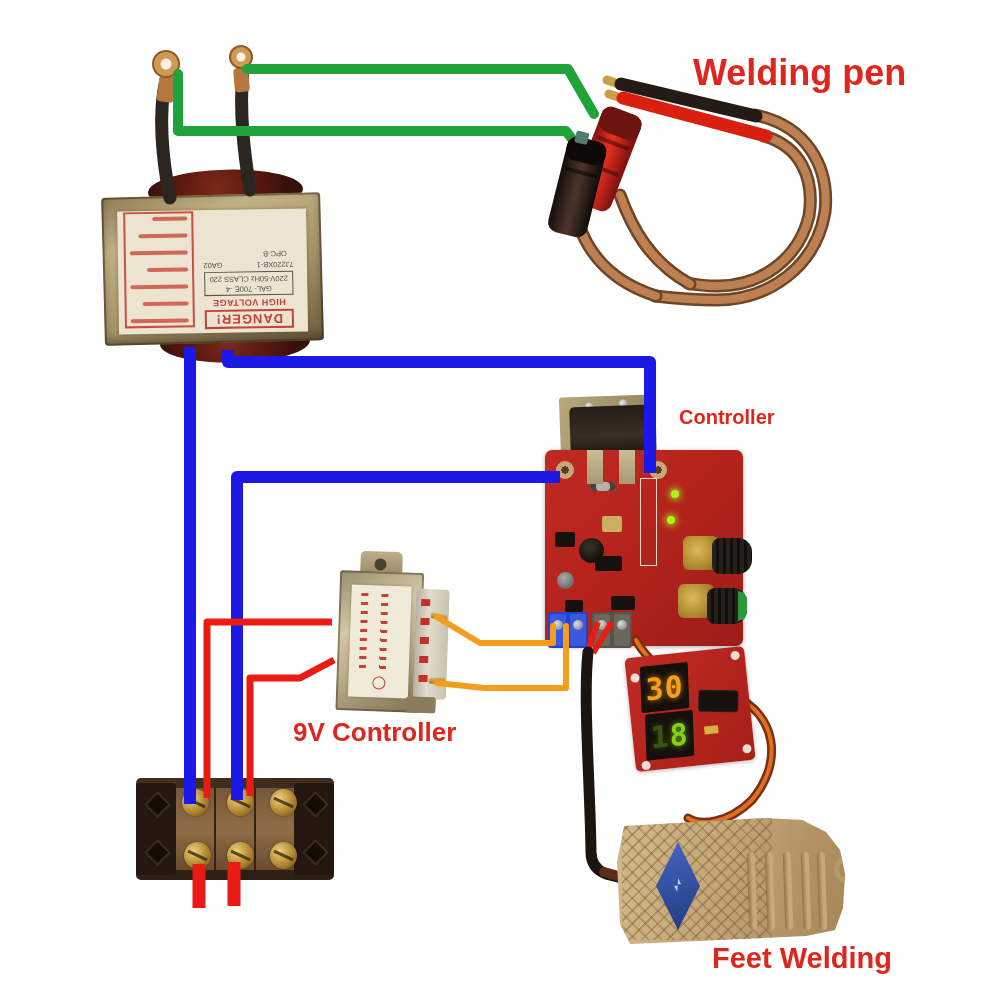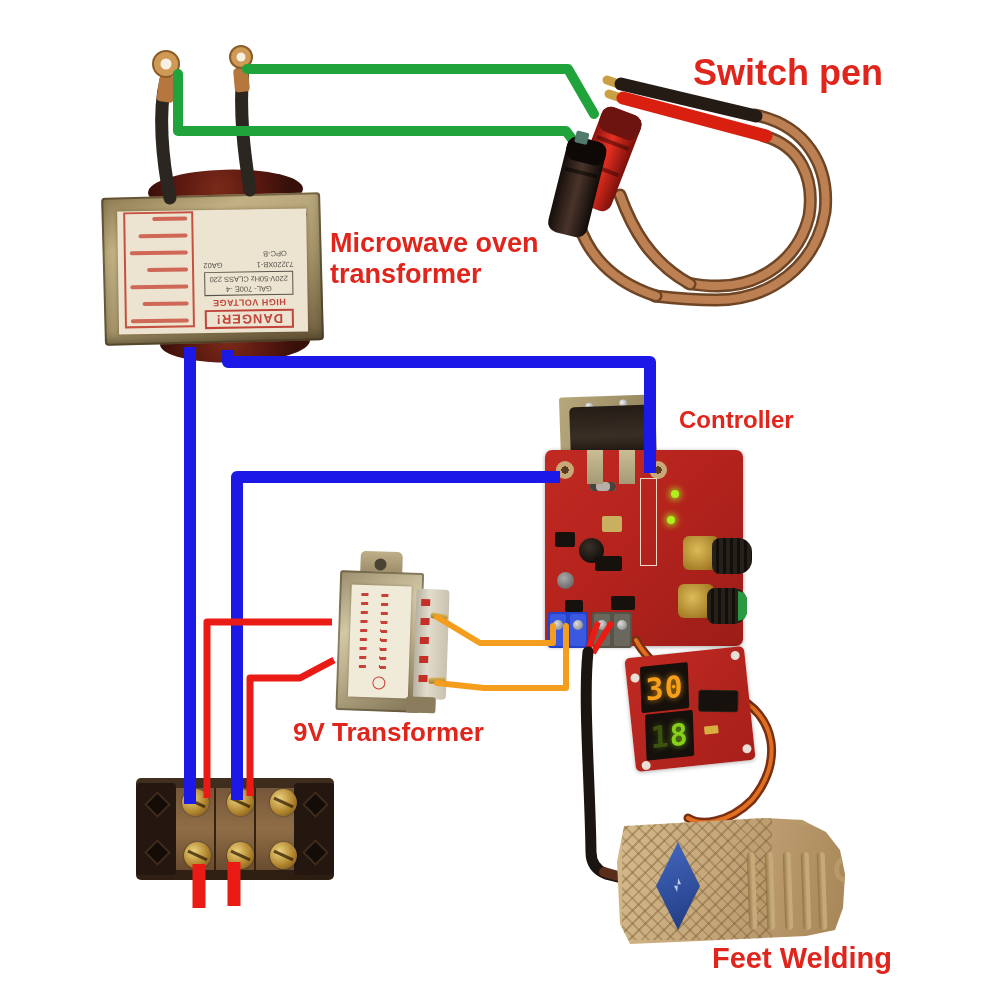--- a/index.html
+++ b/index.html
@@ -354,22 +354,18 @@
     <div class="foot-groove" style="left:150px;"></div>
     <div class="foot-groove" style="left:168px;"></div>
     <div class="foot-groove" style="left:186px;"></div>
     <div class="foot-groove" style="left:202px;"></div>
     <div class="foot-diamond"></div>
     <div class="foot-bolt"></div>
     <div class="foot-knob"></div>
     <div class="foot-ring"></div>
   </div>
 
-  <div class="lbl" style="left:693px;top:52px;font-size:36px;">Switch pen</div>
-  <div class="lbl" style="left:330px;top:228px;font-size:27px;white-space:normal;width:250px;">
-    <span>Microwave oven</span><br>
-    <span>transformer</span>
-  </div>
-  <div class="lbl" style="left:679px;top:406px;font-size:24px;">Controller</div>
-  <div class="lbl" style="left:293px;top:718px;font-size:26px;">9V Transformer</div>
+  <div class="lbl" style="left:693px;top:52px;font-size:36px;">Welding pen</div>
+  <div class="lbl" style="left:679px;top:406px;font-size:20px;">Controller</div>
+  <div class="lbl" style="left:293px;top:718px;font-size:26px;">9V Controller</div>
   <div class="lbl" style="left:712px;top:942px;font-size:29px;">Feet Welding</div>
 
 </div>
 
 </body></html>

